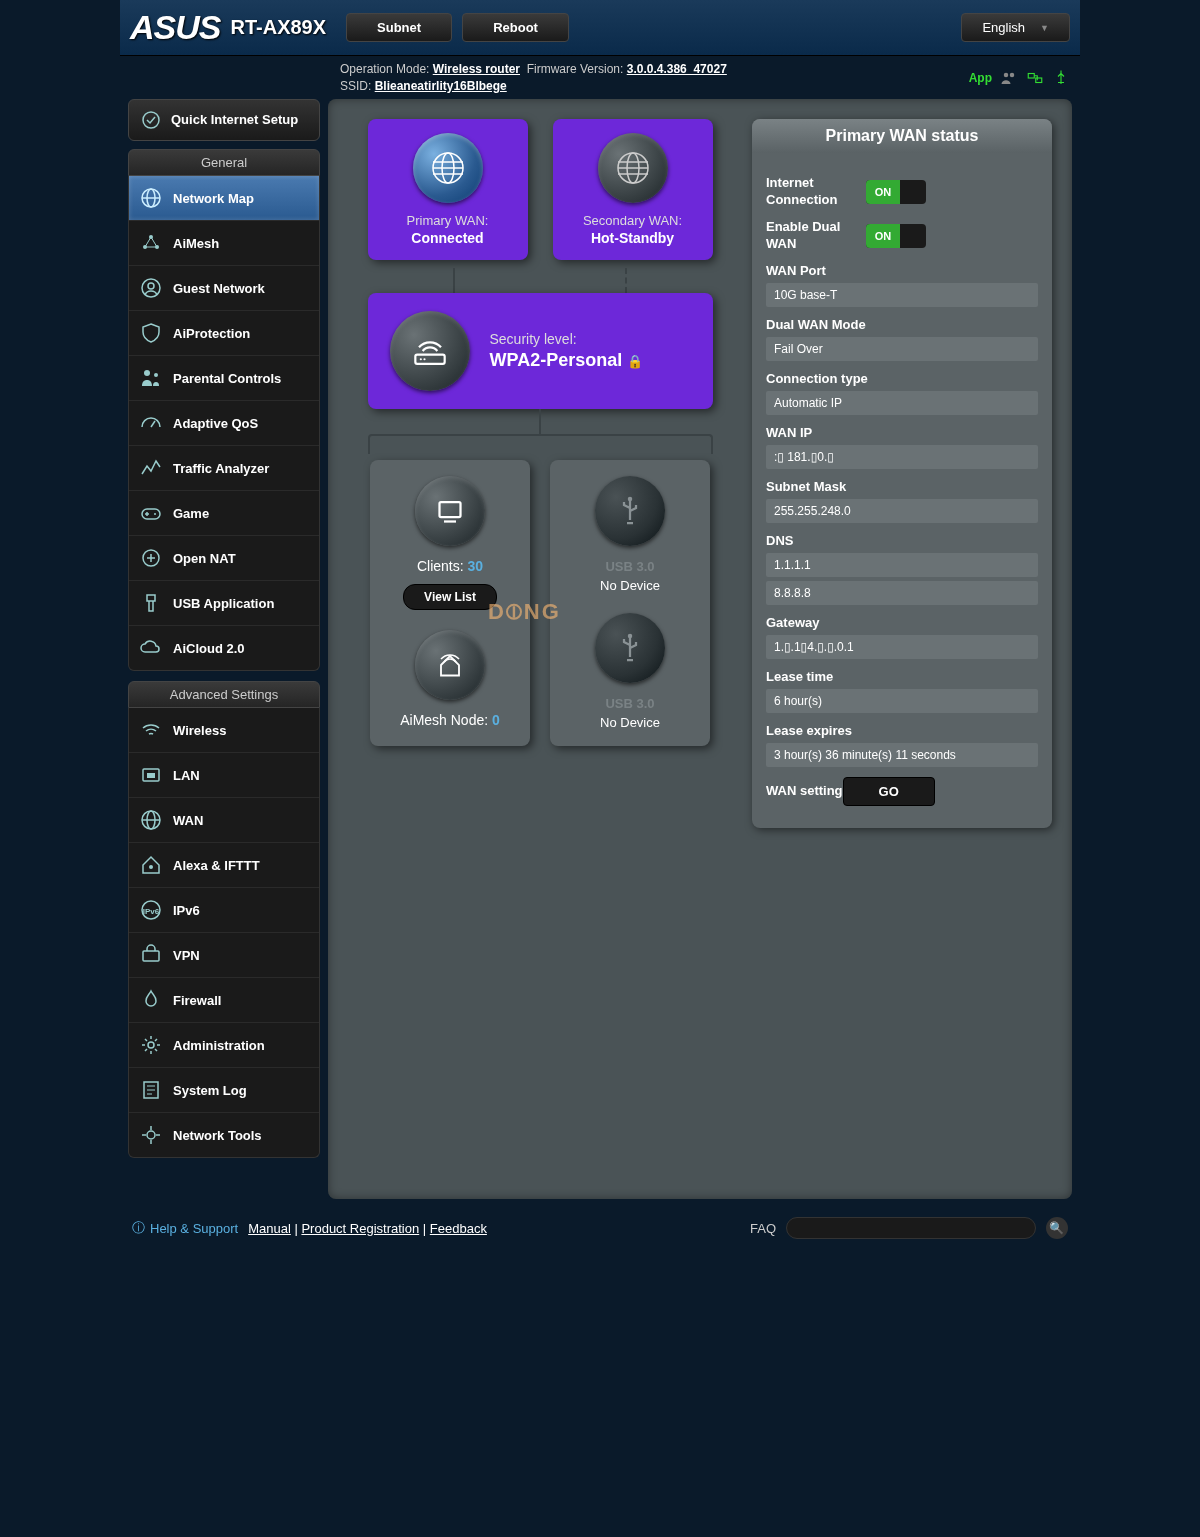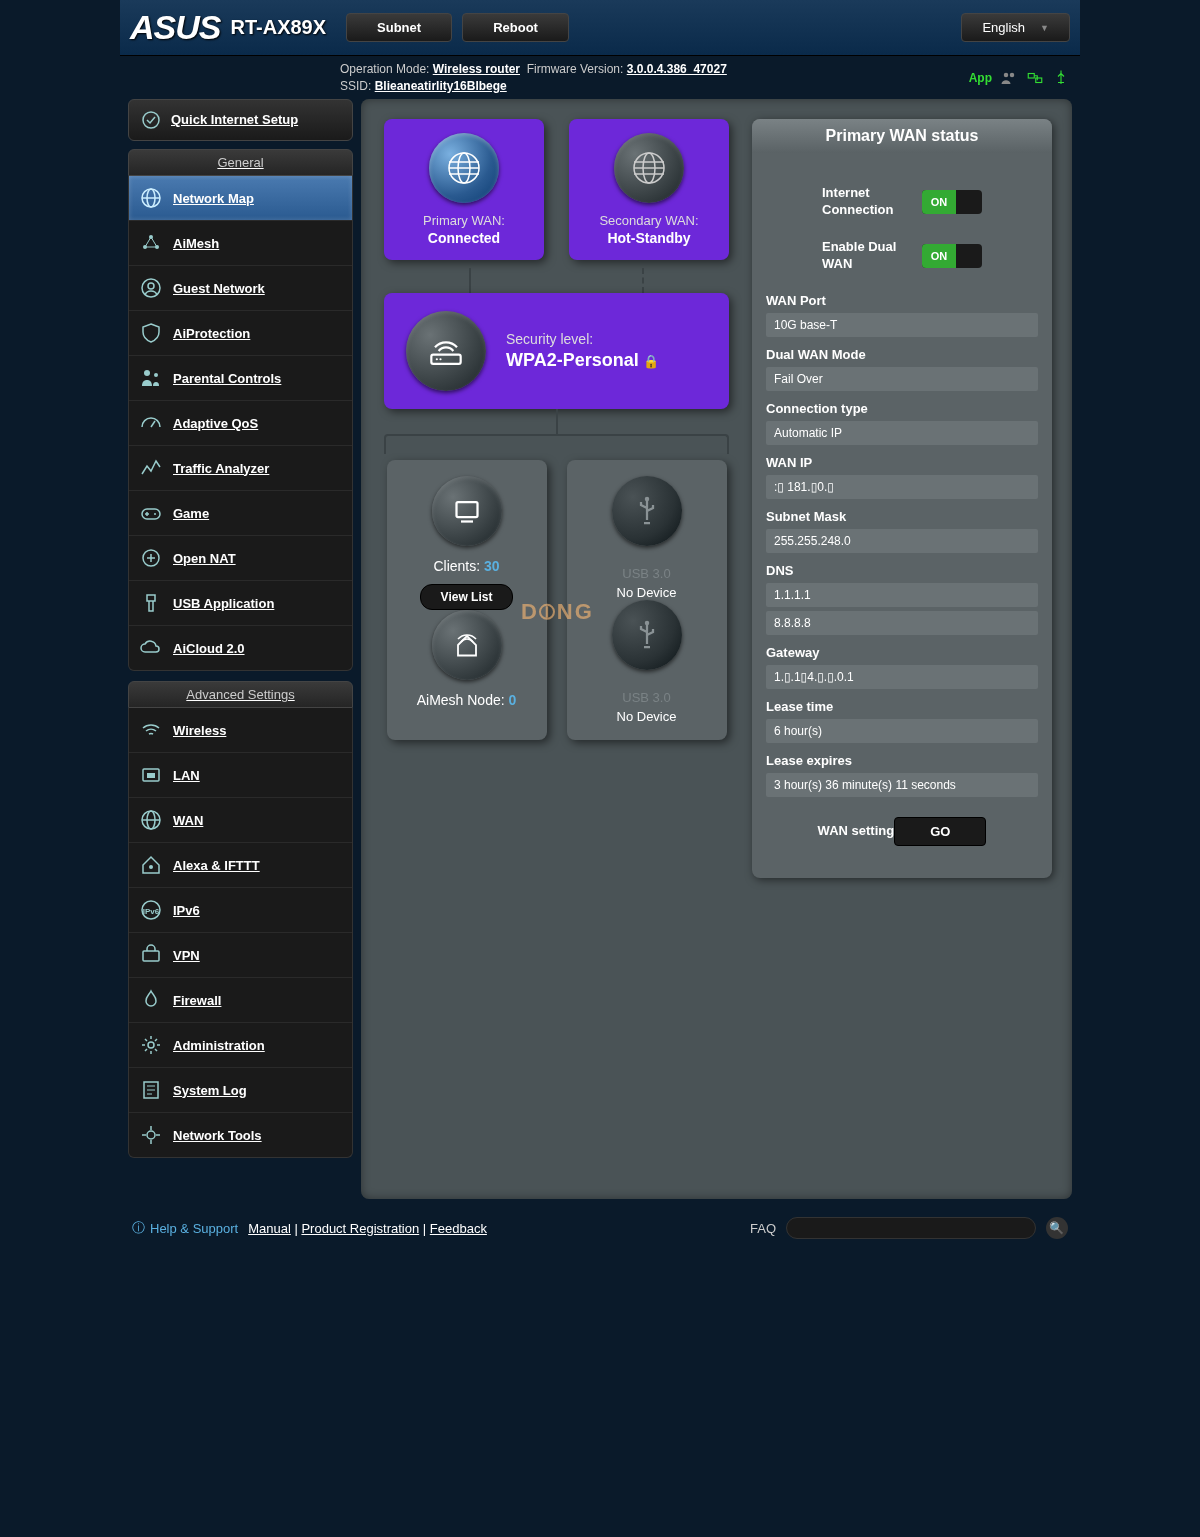--- a/index.html
+++ b/index.html
@@ -16,21 +16,21 @@
 
 .status-bar { display: flex; align-items: center; padding: 6px 10px 6px 220px; font-size: 12px; color: #ccc; }
 .status-bar .line2 { margin-top: 3px; }
 .status-bar a { color: #fff; text-decoration: underline; font-weight: bold; }
 .status-icons { margin-left: auto; display: flex; gap: 8px; align-items: center; }
 .app-lbl { color: #3d3; font-weight: bold; font-size: 12px; }
 .sicon { width: 18px; height: 18px; display: inline-block; }
 
 
 .wrap { display: flex; gap: 8px; padding: 0 8px 8px; }
-.sidebar { width: 225px; flex-shrink: 0; text-decoration: underline; }
+.sidebar { width: 192px; flex-shrink: 0; }
 .main { flex: 1; background: #4a5356; border-radius: 8px; padding: 20px; display: flex; gap: 20px; box-shadow: inset 0 0 10px rgba(0,0,0,.4); min-height: 1100px; }
 
 
 .qis { background: linear-gradient(to bottom, #333, #1a1a1a); border: 1px solid #444; border-radius: 6px; padding: 8px 10px; display: flex; align-items: center; gap: 8px; margin-bottom: 8px; cursor: pointer; }
 .qis-icon { width: 24px; height: 24px; flex-shrink: 0; }
 .qis-text { font-weight: bold; font-size: 13px; line-height: 1.2; }
 .sect-hdr { background: linear-gradient(to bottom, #3a3a3a, #252525); border: 1px solid #444; border-radius: 6px 6px 0 0; text-align: center; padding: 5px; font-size: 13px; color: #ccc; }
 .menu { background: #1a1a1a; border: 1px solid #333; border-top: none; border-radius: 0 0 6px 6px; margin-bottom: 10px; }
 .mitem { display: flex; align-items: center; gap: 10px; padding: 10px 10px; border-bottom: 1px solid #2a2a2a; cursor: pointer; font-weight: bold; font-size: 13px; }
 .mitem:last-child { border-bottom: none; }
@@ -50,32 +50,32 @@
 .circle svg { width: 36px; height: 36px; }
 .card-title { font-size: 13px; color: #ddd; }
 .card-sub { font-weight: bold; font-size: 14px; margin-top: 2px; }
 .conn { width: 2px; height: 25px; background: #3a4245; }
 .conn-dash { border-left: 2px dashed #3a4245; height: 25px; }
 .conn-row { display: flex; width: 345px; justify-content: space-around; }
 .sec-level .label { font-size: 14px; color: #ddd; }
 .sec-level .value { font-size: 18px; font-weight: bold; margin-top: 3px; }
 .lock { font-size: 13px; margin-left: 5px; color: #aaa; }
 .lower-row { display: flex; gap: 20px; margin-top: 8px; }
-.card-col { width: 160px; display: flex; flex-direction: column; background: #5b6366; border-radius: 8px; padding: 16px 10px; box-shadow: 3px 3px 8px rgba(0,0,0,.5); text-align: center; }
+.card-col { width: 160px; display: flex; flex-direction: column; gap: 20px; background: #5b6366; border-radius: 8px; padding: 16px 10px; box-shadow: 3px 3px 8px rgba(0,0,0,.5); text-align: center; }
 .vlbtn { background: #1a1a1a; border: 1px solid #000; color: #fff; padding: 5px 20px; border-radius: 12px; font-weight: bold; font-size: 12px; cursor: pointer; }
 .count { color: #5ab0e0; font-weight: bold; }
-.usb-lbl { color: #7a8285; font-weight: normal; font-size: 13px; margin-top: 20px; }
+.usb-lbl { color: #7a8285; font-weight: bold; font-size: 13px; margin-top: 13px; }
 .nodev { font-size: 13px; margin-top: 4px; }
 .watermark { position: absolute; color: #fdba74; font-size: 22px; font-weight: bold; opacity: .6; pointer-events: none; letter-spacing: 2px; }
 
 
 .panel { width: 300px; background: #5b6366; border-radius: 8px; box-shadow: 2px 2px 8px rgba(0,0,0,.5); align-self: flex-start; }
 .panel-hdr { background: linear-gradient(to bottom, #7a8285, #5a6265); border-radius: 8px 8px 0 0; padding: 8px; text-align: center; font-weight: bold; font-size: 16px; }
 .panel-body { padding: 12px 14px; }
-.prow { display: flex; align-items: center; justify-content: center; margin: 20px 0; }
+.prow { display: flex; align-items: center; justify-content: flex-start; margin: 10px 0; }
 .prow .plbl { font-size: 13px; font-weight: bold; line-height: 1.3; }
 .toggle { width: 60px; height: 24px; background: #1a1a1a; border-radius: 4px; position: relative; cursor: pointer; }
 .toggle.on::before { content: attr(data-on); position: absolute; left: 0; top: 0; width: 34px; height: 24px; background: #3a3; border-radius: 4px 0 0 4px; color: #fff; font-size: 11px; font-weight: bold; display: flex; align-items: center; justify-content: center; }
 .field { margin: 10px 0; }
 .flbl { font-size: 13px; font-weight: bold; margin-bottom: 5px; }
 .fval { background: #6a7275; padding: 5px 8px; font-size: 12px; border-radius: 2px; }
 .fval + .fval { margin-top: 4px; }
 .gobtn { background: #1a1a1a; border: 1px solid #000; color: #fff; padding: 6px 35px; border-radius: 4px; font-weight: bold; cursor: pointer; font-size: 13px; }
 
 

